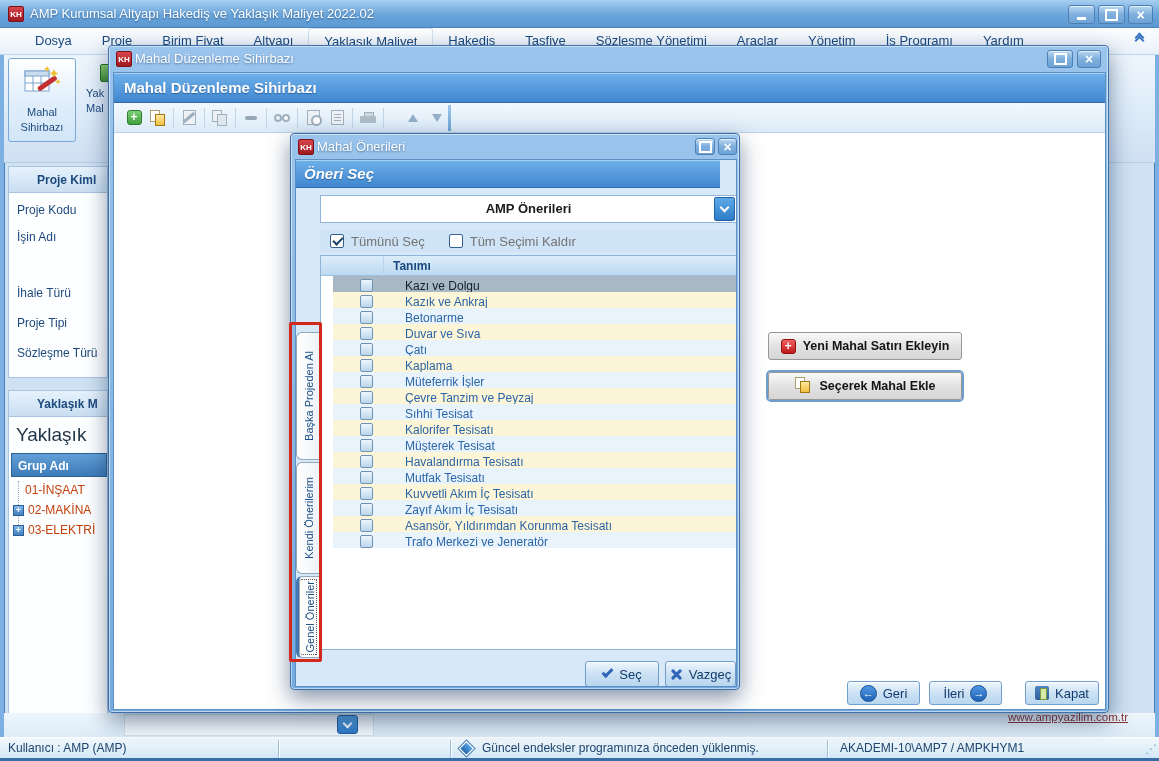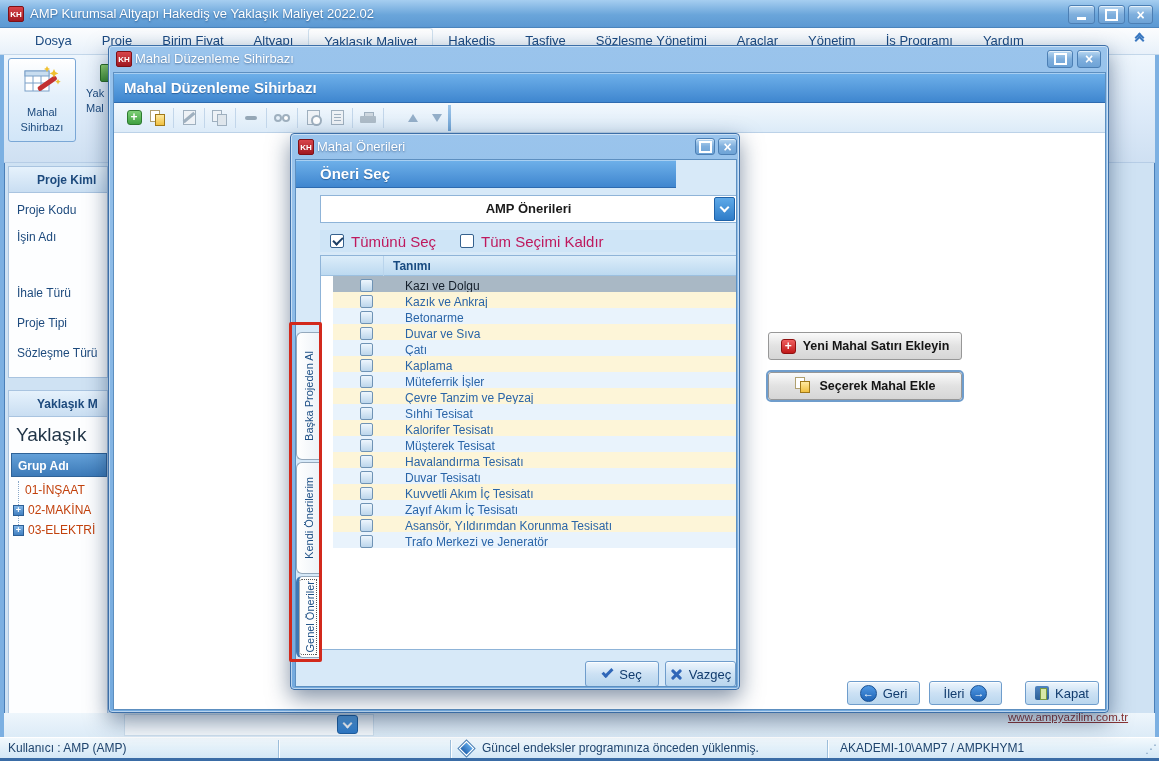--- a/index.html
+++ b/index.html
@@ -90,21 +90,21 @@
   .i-arrow-up { width:0; height:0; border-left:5px solid transparent; border-right:5px solid transparent; border-bottom:8px solid #94afc9; }
   .i-arrow-down { width:0; height:0; border-left:5px solid transparent; border-right:5px solid transparent; border-top:8px solid #94afc9; }
   .tb-enddiv { position:absolute; width:3px; height:26px; background:linear-gradient(#9ec6ea,#6fa3d4); top:2px; }
 
   
   .dd { position:absolute; background:#fff; border:1px solid #8fb4d8; }
   .dd-text { display:block; text-align:center; font-weight:bold; font-size:13px; line-height:26px; color:#1a1a1a; }
   .dd-btn { position:absolute; right:1px; top:1px; width:21px; height:24px; border-radius:2px;
     background:linear-gradient(#5ea9e8,#2e7cc8); border:1px solid #1f62a8; display:flex; align-items:center; justify-content:center; }
   .chev-dn { width:7px; height:7px; border-right:2px solid #fff; border-bottom:2px solid #fff; transform:rotate(45deg); margin-top:-3px; }
-  .cbrow { position:absolute; background:#cfe5f7; display:flex; align-items:center; font-size:15px; color:#be185d; }
+  .cbrow { position:absolute; background:#cfe5f7; display:flex; align-items:center; font-size:13px; color:#737373; }
   .cb { width:14px; height:14px; background:linear-gradient(#eef6fd,#bcd6ec); border:1px solid #6f93b5;
     border-radius:2px; position:relative; flex:none; }
   .cb.white { background:#fff; border-color:#35618e; }
   .cb.checked::after { content:""; position:absolute; left:2px; top:2px; width:8px; height:4px;
     border-left:2px solid #1d3f66; border-bottom:2px solid #1d3f66; transform:rotate(-45deg); }
 
   .list { position:absolute; background:#fff; border:1px solid #8fb4d8; overflow:hidden; }
   .list-hdr { height:20px; background:linear-gradient(#dcedfa,#bcd9f0); border-bottom:1px solid #9cc0e0;
     font-size:12px; font-weight:bold; color:#184a80; line-height:20px; position:relative; }
   .list-hdr .hsep { position:absolute; left:62px; top:0; width:1px; height:20px; background:#b9d4ec; }
@@ -352,21 +352,21 @@
     </div>
   </div>
 
   <div class="win" style="left:290px;top:133px;width:450px;height:557px;z-index:20;">
     <span class="kh" style="left:7px;top:5px;">KH</span>
     <span class="win-title">Mahal Önerileri</span>
     <span class="wbtn g-max" style="left:404px;top:4px;width:20px;height:17px;"></span>
     <span class="wbtn g-close" style="left:427px;top:4px;width:19px;height:17px;"></span>
 
     <div style="position:absolute;left:4px;top:25px;width:442px;height:528px;background:#d7e9f8;border:1px solid #5d8fc0;overflow:hidden;">
-      <div class="band" style="position:absolute;left:0;top:0;width:380px;height:28px;line-height:28px;padding-left:24px;">Öneri Seç</div>
+      <div class="band" style="position:absolute;left:0;top:0;width:424px;height:28px;line-height:28px;padding-left:8px;font-style:italic;">Öneri Seç</div>
 
       <div class="vtab" style="top:172px;height:128px;">
           <span class="vtext">Başka Projeden Al</span>
         </div>
       <div class="vtab" style="top:302px;height:112px;">
           <span class="vtext">Kendi Önerilerim</span>
         </div>
       <div class="vtab active" style="top:416px;height:82px;">
           <span class="vtext">Genel Öneriler</span>
         </div>
@@ -434,21 +434,21 @@
           <div class="lrow">
               <span class="cb"></span>
               <span class="ltext">Müşterek Tesisat</span>
             </div>
           <div class="lrow">
               <span class="cb"></span>
               <span class="ltext">Havalandırma Tesisatı</span>
             </div>
           <div class="lrow">
               <span class="cb"></span>
-              <span class="ltext">Duvar Tesisatı</span>
+              <span class="ltext">Mutfak Tesisatı</span>
             </div>
           <div class="lrow">
               <span class="cb"></span>
               <span class="ltext">Kuvvetli Akım İç Tesisatı</span>
             </div>
           <div class="lrow">
               <span class="cb"></span>
               <span class="ltext">Zayıf Akım İç Tesisatı</span>
             </div>
           <div class="lrow">

